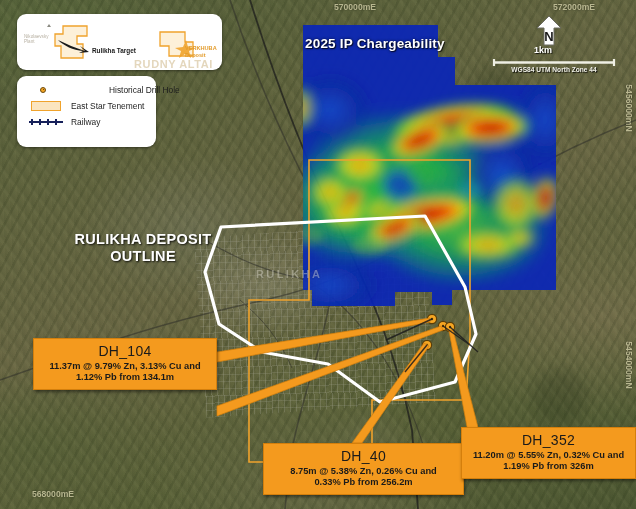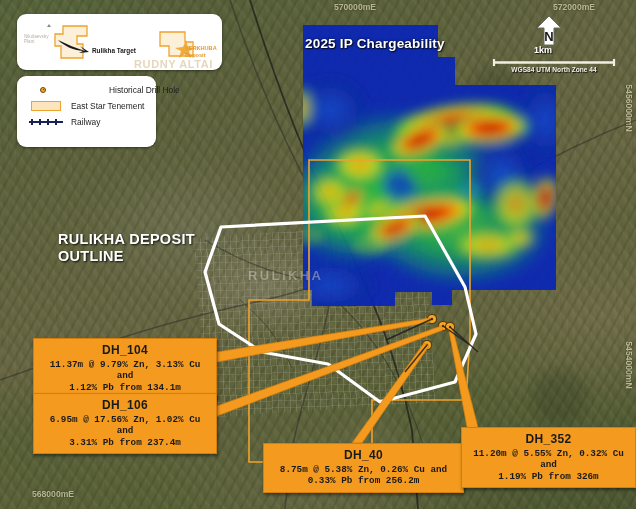--- a/index.html
+++ b/index.html
@@ -78,25 +78,25 @@
   .sym-rail{position:absolute;left:2px;top:5.5px;width:34px;height:1.6px;background:#16205a;}
   .sym-rail i{position:absolute;top:-2.4px;width:1.6px;height:6.4px;background:#16205a;}
   .sym-road{position:absolute;left:2px;top:5.5px;width:34px;height:1.3px;background:#2b2b2b;}
   
   #ip-title{
     position:absolute;left:305px;top:36px;font-size:13.5px;font-weight:bold;color:#ffffff;
     letter-spacing:.2px;text-shadow:0 0 3px rgba(0,0,0,.8),1px 1px 1px rgba(0,0,0,.7);
   }
   #deposit-label{
     position:absolute;left:58px;top:231px;width:170px;font-size:14.5px;font-weight:bold;
-    color:#ffffff;line-height:1.2;letter-spacing:.3px;text-align:left;
+    color:#ffffff;line-height:1.2;letter-spacing:.3px;text-align:center;
     text-shadow:1px 1px 2px rgba(0,0,0,.85);
   }
   #village-label{
-    position:absolute;left:248px;top:268px;font-size:13px;font-weight:bold;color:#d9d7cc;
+    position:absolute;left:256px;top:268px;font-size:11px;font-weight:bold;color:#d9d7cc;
     opacity:.42;letter-spacing:2.4px;text-shadow:0 0 2px rgba(0,0,0,.5);
   }
   
   #north-arrow{position:absolute;left:534px;top:15px;width:30px;height:32px;}
   #scale-label{
     position:absolute;left:534px;top:45px;width:30px;text-align:left;font-size:9px;
     font-weight:bold;color:#ffffff;text-shadow:1px 1px 1px rgba(0,0,0,.85);
   }
   #scale-bar{position:absolute;left:492px;top:58px;width:124px;height:9px;}
   #datum-label{
@@ -111,22 +111,22 @@
   #coord-e-right{right:-16px;top:103px;transform:rotate(90deg);transform-origin:center;}
   #coord-e-right2{right:-16px;top:360px;transform:rotate(90deg);transform-origin:center;}
   #coord-sw{left:32px;top:489px;}
   
   .callout{
     position:absolute;background:#F49A1E;border:1px solid #d47f0c;
     box-shadow:1px 2px 3px rgba(0,0,0,.45);
     color:#1a1a1a;text-align:center;box-sizing:border-box;
     padding:4px 6px 5px;
   }
-  .callout .hdr{font-size:12px;font-weight:bold;letter-spacing:.3px;margin-bottom:2px;}
-  .callout .body{font-size:9.3px;font-weight:bold;line-height:1.22;font-family:Liberation Mono, monospace;}
+  .callout .hdr{font-size:14px;font-weight:normal;letter-spacing:.3px;margin-bottom:2px;}
+  .callout .body{font-size:9.3px;font-weight:bold;line-height:1.22;}
   #callout-dh104{left:33px;top:338px;width:184px;}
   #callout-dh106{left:33px;top:393px;width:184px;}
   #callout-dh40{left:263px;top:443px;width:201px;}
   #callout-dh352{left:461px;top:427px;width:175px;}
 </style>
 </head>
 <body>
 
 <div id="map">
 
@@ -363,27 +363,20 @@
   </div>
 
   <div class="callout" id="callout-dh104">
     <div class="hdr">DH_104</div>
     <div class="body">
       <span>11.37m @ 9.79% Zn, 3.13% Cu and</span><br>
       <span>1.12% Pb from 134.1m</span>
     </div>
   </div>
 
-  <div class="callout" id="callout-dh106">
-    <div class="hdr">DH_106</div>
-    <div class="body">
-      <span>6.95m @ 17.56% Zn, 1.02% Cu and</span><br>
-      <span>3.31% Pb from 237.4m</span>
-    </div>
-  </div>
 
   <div class="callout" id="callout-dh40">
     <div class="hdr">DH_40</div>
     <div class="body">
       <span>8.75m @ 5.38% Zn, 0.26% Cu and</span><br>
       <span>0.33% Pb from 256.2m</span>
     </div>
   </div>
 
   <div class="callout" id="callout-dh352">

